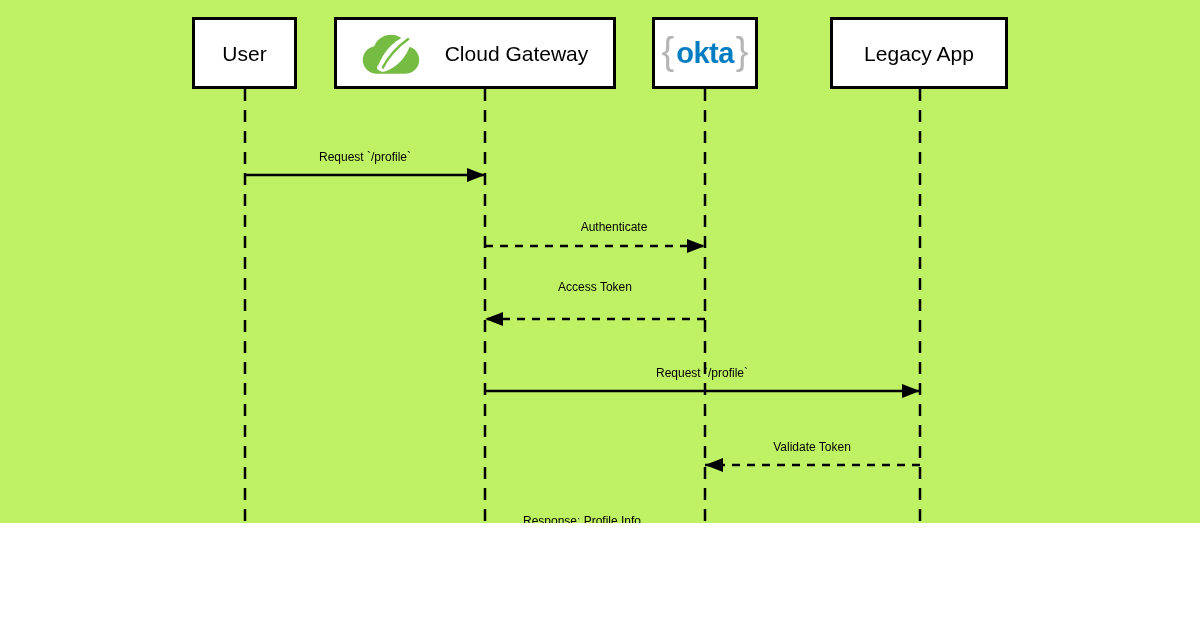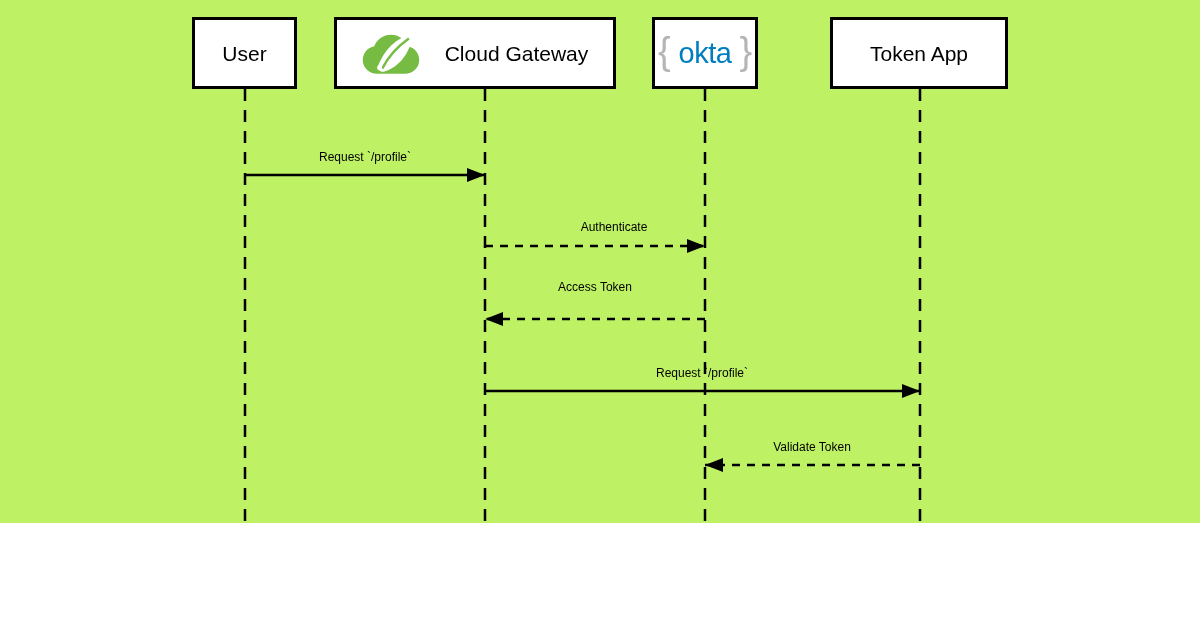--- a/index.html
+++ b/index.html
@@ -58,24 +58,24 @@
   }
   .okta-brace {
     font-size: 38px;
     font-weight: 300;
     color: #B5B5B5;
     position: relative;
     top: -2px;
   }
   .okta-word {
     font-size: 29px;
-    font-weight: 400;
+    font-weight: 700;
     color: #007DC1;
     letter-spacing: -0.5px;
-    margin: 0 8px;
+    margin: 0 2px;
   }
   .msg-label {
     position: absolute;
     transform: translateX(-50%);
     font-size: 12px;
     line-height: 23px;
     white-space: nowrap;
     color: #000000;
     z-index: 1;
   }
@@ -127,22 +127,23 @@
 
   <div class="actor actor-okta">
     <span class="okta-logo">
       <span class="okta-brace">{</span>
       <span class="okta-word">okta</span>
       <span class="okta-brace">}</span>
     </span>
   </div>
 
   <div class="actor actor-legacy">
-    <span class="actor-label">Token App</span>
+    <span class="actor-label">Legacy App</span>
   </div>
 
   <div class="msg-label lbl-1">Request `/profile`</div>
   <div class="msg-label lbl-2">Authenticate</div>
   <div class="msg-label lbl-3">Access Token</div>
   <div class="msg-label lbl-4">Request `/profile`</div>
   <div class="msg-label lbl-5">Validate Token</div>
+  <div class="msg-label lbl-6">Response: Profile Info</div>
 
 </div>
 
 </body></html>

